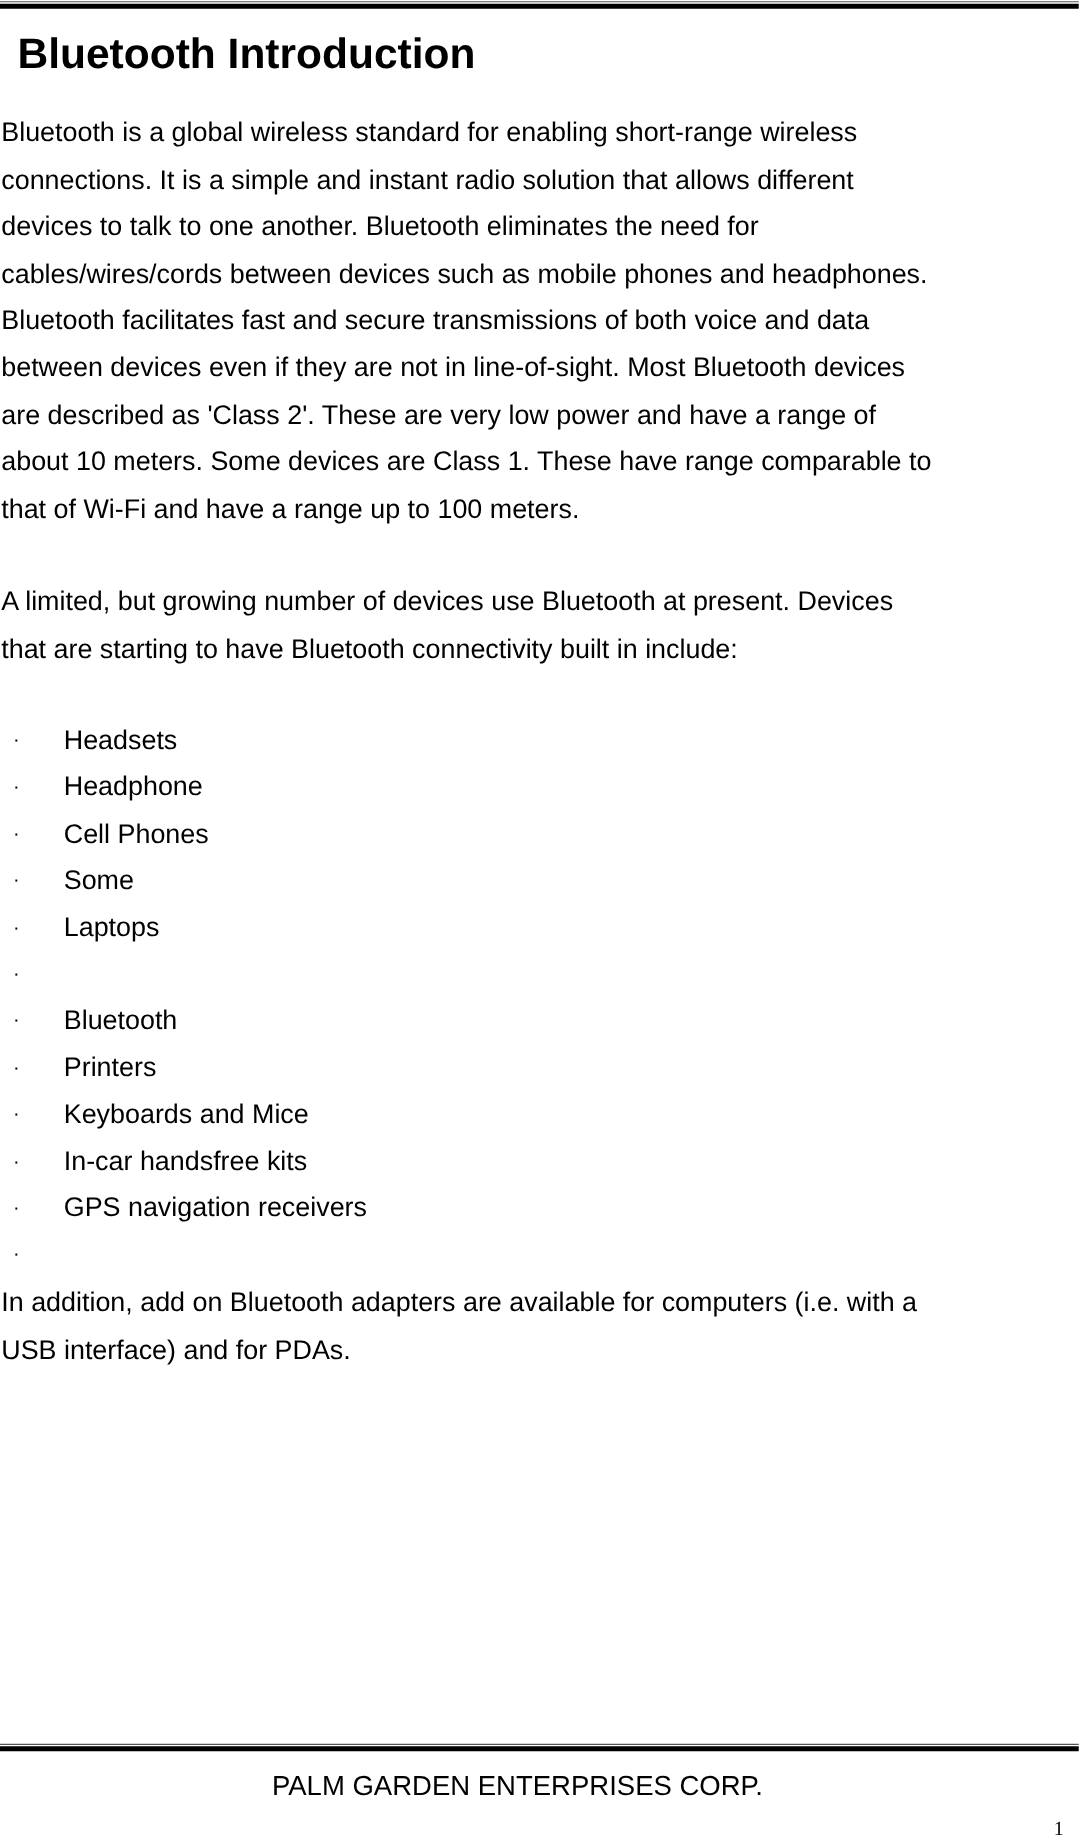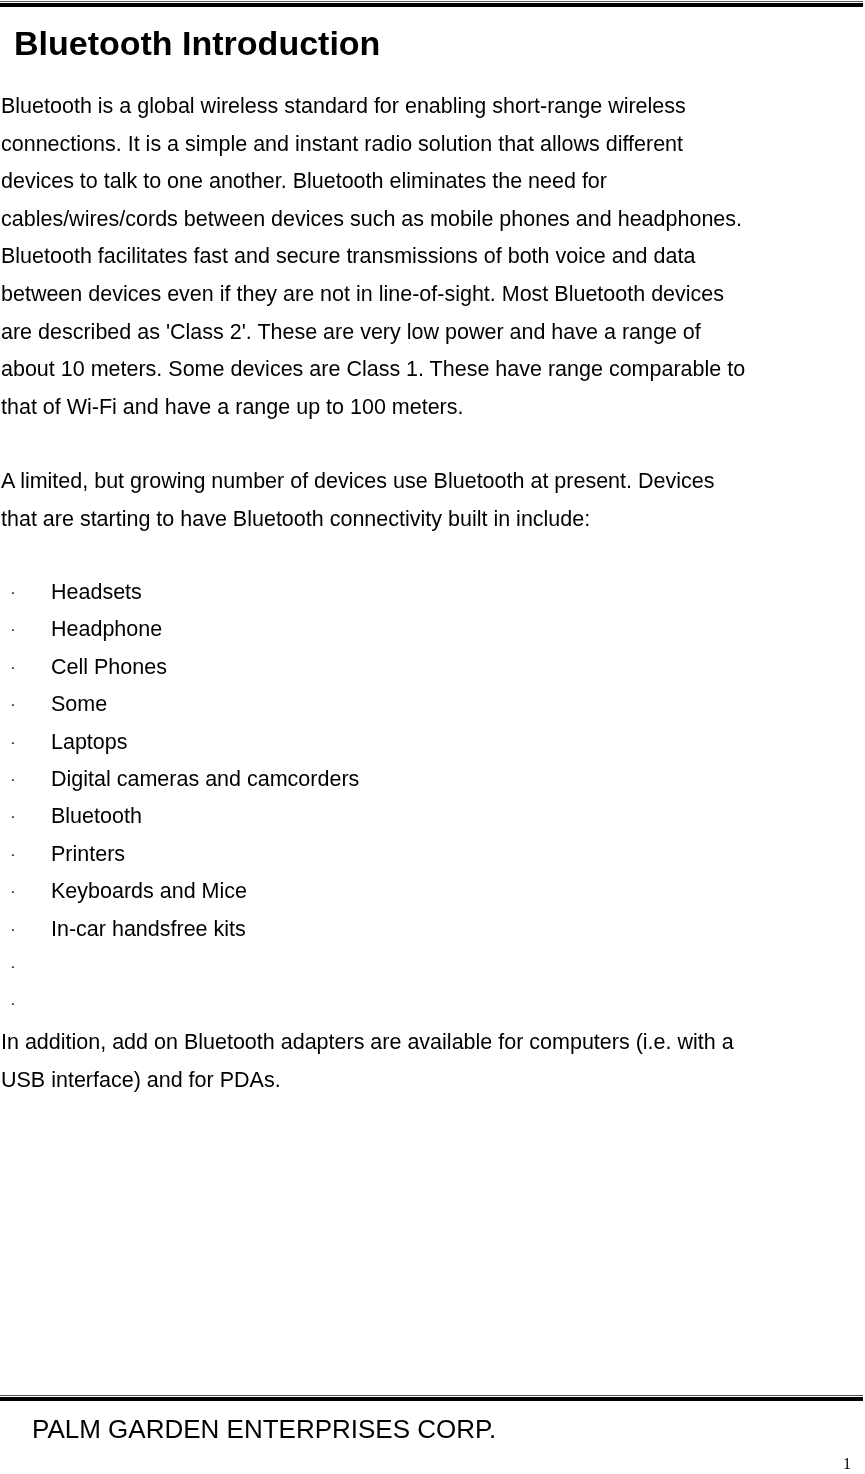--- a/index.html
+++ b/index.html
@@ -80,24 +80,23 @@
       top: 0;
       font-size: 16px;
       width: 10px;
       text-align: center;
     }
     .footer-company {
       position: absolute;
       left: 0;
       width: 828px;
       top: 1414px;
-      text-align: left;
-      font-size: 26px;
+      text-align: center;
+      font-size: 22px;
       line-height: 30px;
-      margin-left: 32px;
     }
     .page-number {
       position: absolute;
       left: 843px;
       top: 1455px;
       font-family: "Liberation Serif", serif;
       font-size: 16px;
       line-height: 18px;
     }
   </style>
@@ -124,26 +123,26 @@
 
 <p id="para-2" class="para">A limited, but growing number of devices use Bluetooth at present. Devices
 that are starting to have Bluetooth connectivity built in include:</p>
 
 <ul class="device-list">
   <li><span class="bullet">·</span><span>Headsets</span></li>
   <li><span class="bullet">·</span><span>Headphone</span></li>
   <li><span class="bullet">·</span><span>Cell Phones</span></li>
   <li><span class="bullet">·</span><span>Some</span></li>
   <li><span class="bullet">·</span><span>Laptops</span></li>
-  <li><span class="bullet">·</span><span>Digital cameras and camcorders</span></li>
+  <li><span class="bullet">·</span></li>
   <li><span class="bullet">·</span><span>Bluetooth</span></li>
   <li><span class="bullet">·</span><span>Printers</span></li>
   <li><span class="bullet">·</span><span>Keyboards and Mice</span></li>
   <li><span class="bullet">·</span><span>In-car handsfree kits</span></li>
-  <li><span class="bullet">·</span></li>
+  <li><span class="bullet">·</span><span>GPS navigation receivers</span></li>
   <li><span class="bullet">·</span></li>
 </ul>
 
 <p id="para-3" class="para">In addition, add on Bluetooth adapters are available for computers (i.e. with a
 USB interface) and for PDAs.</p>
 
 <div id="bottom-rule" class="rule">
   <div class="thin"></div>
   <div class="gap"></div>
   <div class="thick"></div>

